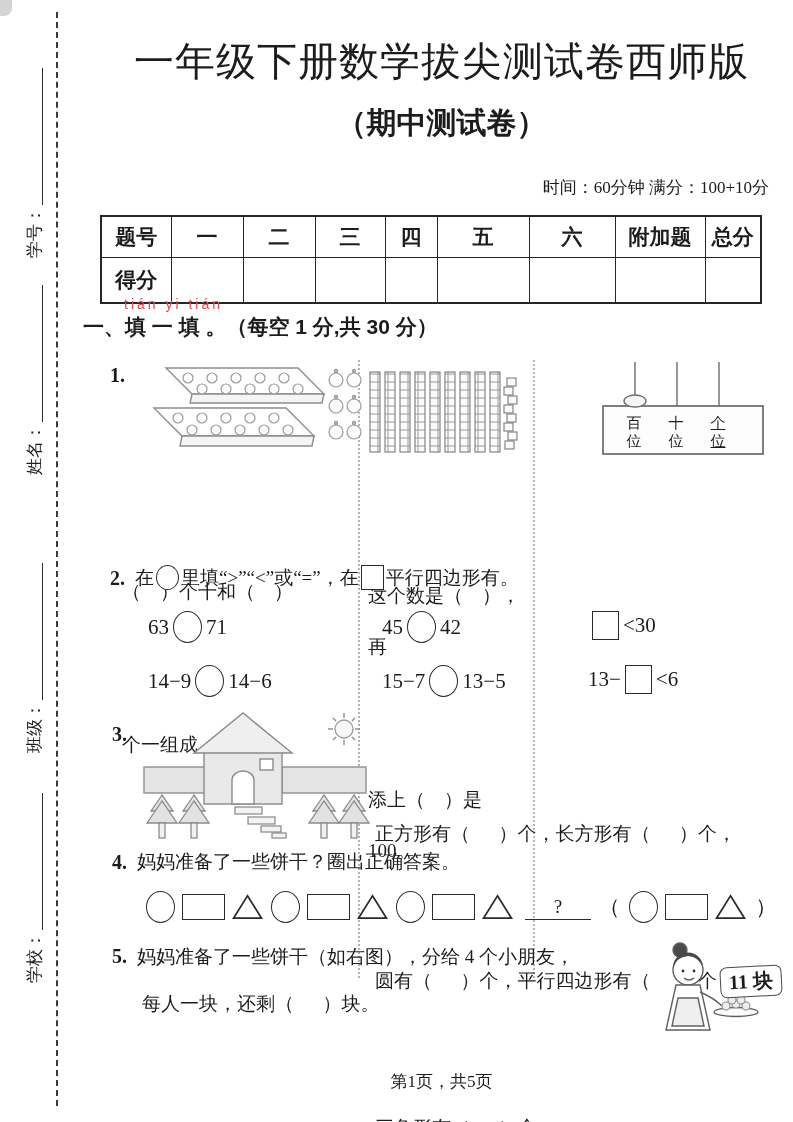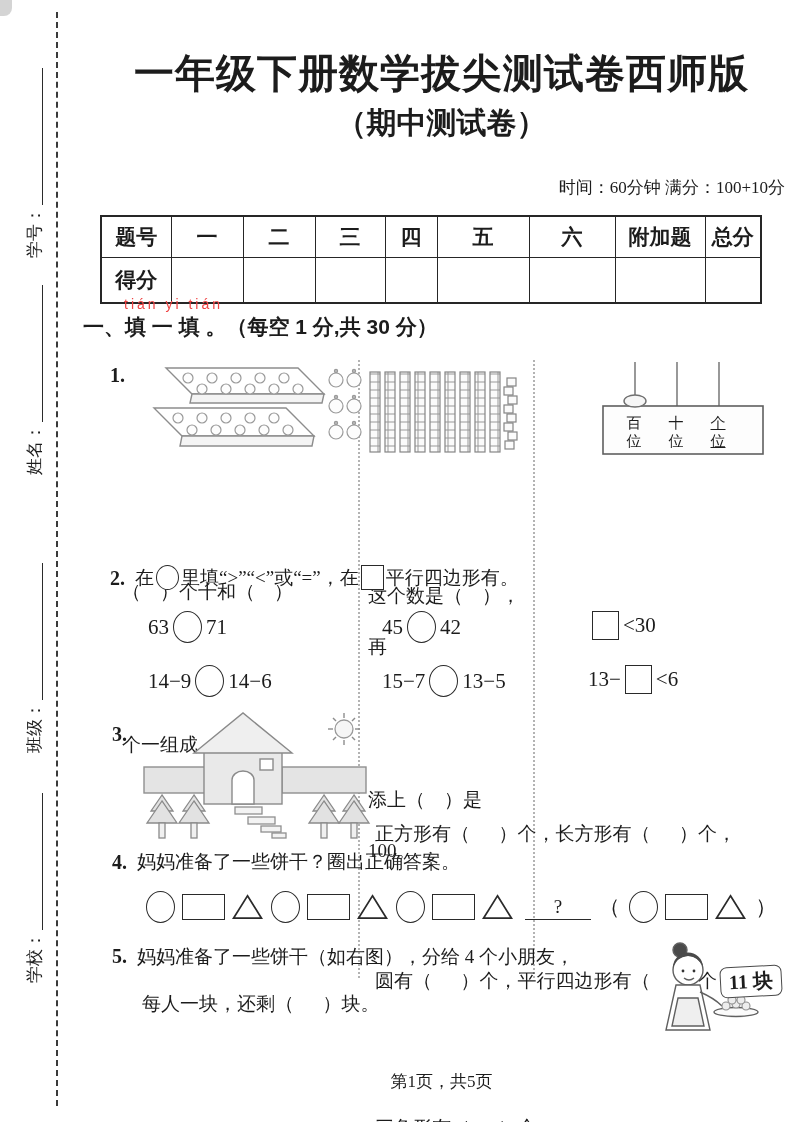--- a/index.html
+++ b/index.html
@@ -10,23 +10,23 @@
   .corner{position:absolute;left:0;top:0;width:12px;height:16px;background:#c9c9c9;border-radius:0 0 8px 0;opacity:.8;}
 
   
   .binding{position:absolute;left:56px;top:12px;height:1094px;border-left:2px dashed #3a3a3a;}
   .side-field{position:absolute;left:-62px;width:190px;height:26px;display:flex;align-items:flex-end;
               transform:rotate(-90deg);font-size:17px;}
   .side-field .lbl{white-space:nowrap;}
   .side-field .blank-line{flex:1;border-bottom:1.8px solid #2b2b2b;margin:0 0 3px 2px;height:0;}
 
   
-  .title{position:absolute;left:95px;right:5px;top:34px;text-align:center;font-size:40px;font-weight:700;letter-spacing:1px;margin-top:12px;}
+  .title{position:absolute;left:95px;right:5px;top:34px;text-align:center;font-size:40px;font-weight:400;letter-spacing:1px;}
   .subtitle{position:absolute;left:95px;right:5px;top:103px;text-align:center;font-size:30px;font-weight:700;}
-  .meta{position:absolute;right:8px;top:176px;font-size:17px;padding-left:36px;}
+  .meta{position:absolute;right:24px;top:176px;font-size:17px;padding-left:36px;}
 
   
   .score-table{position:absolute;left:100px;top:215px;border-collapse:collapse;table-layout:fixed;width:660px;border:2.4px solid #262626;}
   .score-table td{border:1.6px solid #262626;text-align:center;font-size:21px;font-weight:700;padding:0;}
   .score-table tr.hdr td{height:40px;}
   .score-table tr.scr td{height:44px;}
 
   
   .pinyin{position:absolute;left:124px;top:296px;font-size:14px;letter-spacing:3px;color:#ef4444;font-family:"Liberation Sans",sans-serif;}
   .sec-heading{position:absolute;left:83px;top:313px;font-size:21px;font-weight:700;font-family:"Liberation Sans",sans-serif;white-space:pre-wrap;}

